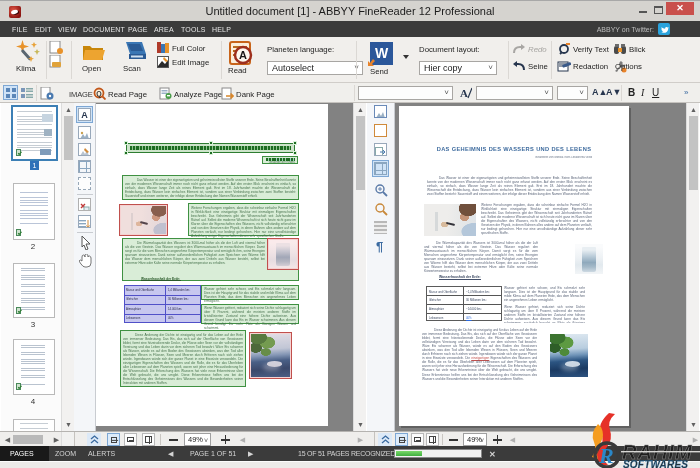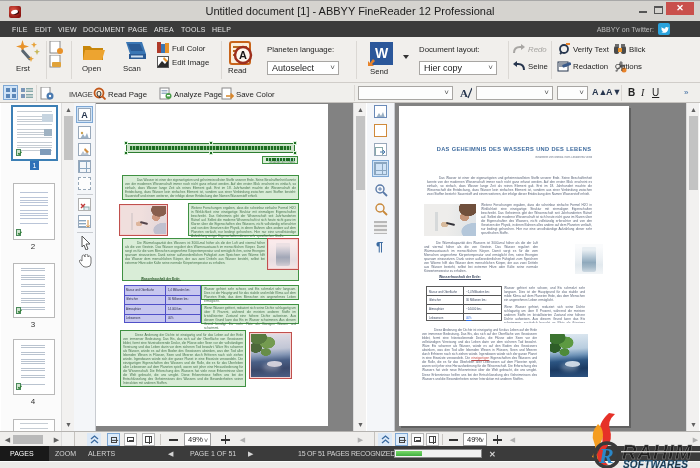--- a/index.html
+++ b/index.html
@@ -133,21 +133,21 @@
 </div>
 <div id="toolbar">
 
   <svg class="abs" style="left:15px;top:3px" width="26" height="23" viewBox="0 0 26 23">
     <polygon points="7.5,0 9,5 14,6.5 9,8 7.5,13 6,8 1,6.5 6,5" fill="#e8922a"></polygon>
     <rect x="8" y="9" width="13" height="3" rx="1" fill="#5a6670" transform="rotate(48 8 9)"></rect>
     <polygon points="19,2 20,4 22,4.5 20,5.5 19,8 18,5.5 16,4.5 18,4" fill="#e8a23a"></polygon>
     <polygon points="22,9 23,11 25,11.5 23,12.5 22,15 21,12.5 19,11.5 21,11" fill="#c8b85a"></polygon>
     <polygon points="16,16 17,18 19,18.5 17,19.5 16,22 15,19.5 13,18.5 15,18" fill="#e8a23a"></polygon>
   </svg>
-  <div class="tlabel" style="left:16px;top:27px;">Erst</div>
+  <div class="tlabel" style="left:16px;top:27px;">Klima</div>
   <div class="tsep" style="left:46px"></div>
   <svg class="abs" style="left:49px;top:4px" width="15" height="13" viewBox="0 0 15 13">
     <rect x="1" y="0" width="10" height="12" fill="#fff" stroke="#8a8a8a"></rect>
     <circle cx="11" cy="10" r="3" fill="#e8922a"></circle>
   </svg>
   <svg class="abs" style="left:49px;top:18px" width="15" height="13" viewBox="0 0 15 13">
     <rect x="1" y="0" width="10" height="12" fill="#fff" stroke="#8a8a8a"></rect>
     <rect x="3" y="7" width="9" height="5" rx="1" fill="#e0a23a"></rect>
   </svg>
   <div class="tsep" style="left:71px"></div>
@@ -183,21 +183,21 @@
   <svg class="abs" style="left:229px;top:4px" width="24" height="24" viewBox="0 0 24 24">
     <rect x="1" y="1" width="20" height="22" rx="2" fill="#fbeedb" stroke="#c8641a" stroke-width="2"></rect>
     <rect x="4" y="5" width="14" height="2" fill="#b86a20"></rect>
     <rect x="4" y="9" width="14" height="2" fill="#b86a20"></rect>
     <rect x="4" y="13" width="14" height="2" fill="#b86a20"></rect>
     <circle cx="14" cy="14" r="8" fill="#fdf8ef" stroke="#9e2f1d" stroke-width="2.5"></circle>
     <text x="14" y="18" font-size="11" font-weight="bold" fill="#1a1a1a" text-anchor="middle" font-family="Liberation Sans">A</text>
   </svg>
   <div class="tlabel" style="left:228px;top:29px;">Read</div>
   <div class="tlabel" style="left:267px;top:8px;">Planeten language:</div>
-  <div class="combo" style="left:267px;top:24px;width:72px;">Autoselect</div>
+  <div class="combo" style="left:267px;top:24px;width:96px;">Autoselect</div>
   <div class="tsep" style="left:356px"></div>
 
   <div class="abs" style="left:370px;top:5px;width:23px;height:23px;background:#2b579a;"></div>
   <div class="abs" style="left:373px;top:8px;width:17px;height:17px;color:#fff;font-size:14px;font-weight:bold;text-align:center;line-height:17px;">W</div>
   <svg class="abs" style="left:368px;top:21px" width="8" height="8" viewBox="0 0 8 8">
       <path d="M0 8 L0 3 L2 5 L5 1 L7 3 L4 6 L6 8 Z" fill="#e8832a"></path>
     </svg>
   <div class="tlabel" style="left:370px;top:30px;">Send</div>
   <div class="abs" style="left:403px;top:18px;width:0;height:0;border-left:3.5px solid transparent;border-right:3.5px solid transparent;border-top:4px solid #333;"></div>
   <div class="tlabel" style="left:419px;top:8px;">Document layout:</div>
@@ -278,21 +278,21 @@
     <rect x="2.5" y="3" width="6" height="1.5" fill="#9ab0c8"></rect>
       <rect x="2.5" y="5.5" width="6" height="1.5" fill="#9ab0c8"></rect>
     <circle cx="9.5" cy="9" r="3" fill="#4a9e4a"></circle>
       <rect x="8" y="8" width="3" height="1.4" fill="#fff"></rect>
   </svg>
   <div class="tlabel" style="left:174px;top:7px;">Analyze Page</div>
   <svg class="abs" style="left:221px;top:4px" width="13" height="13" viewBox="0 0 13 13">
     <rect x="1" y="1" width="9" height="11" fill="#fff" stroke="#8a8a8a"></rect>
     <path d="M5 9 L12 9 M9.5 6.5 L12 9 L9.5 11.5" stroke="#d8862a" stroke-width="1.6" fill="none"></path>
   </svg>
-  <div class="tlabel" style="left:236px;top:7px;">Save Color</div>
+  <div class="tlabel" style="left:236px;top:7px;">Dank Page</div>
 
   <div class="tsep" style="left:354px;top:2px;height:16px;"></div>
   <div class="combo" style="left:358px;top:3px;width:95px;background:#fdfdfd;"></div>
   <svg class="abs" style="left:459px;top:4px" width="13" height="13" viewBox="0 0 13 13">
     <text x="1" y="10" font-size="11" font-weight="bold" fill="#27364e" font-family="Liberation Serif">A</text>
     <line x1="9" y1="11" x2="13" y2="1" stroke="#27364e" stroke-width="1.2"></line>
   </svg>
   <div class="combo" style="left:476px;top:3px;width:77px;background:#fdfdfd;"></div>
   <div class="combo" style="left:557px;top:3px;width:31px;background:#fdfdfd;"></div>
   <div class="abs" style="left:592px;top:4px;font-size:9px;color:#27364e;font-weight:bold;">A▲</div>

